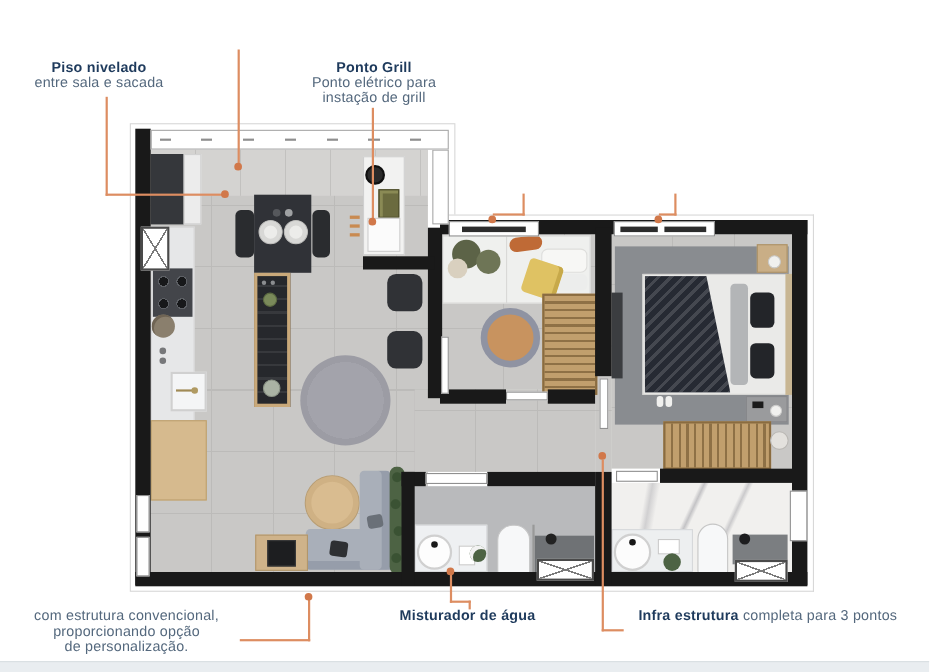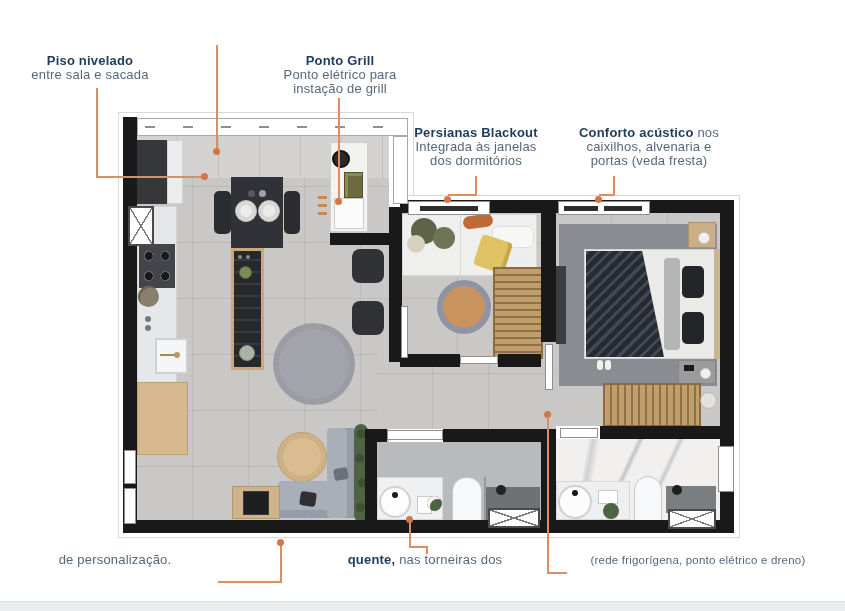--- a/index.html
+++ b/index.html
@@ -226,34 +226,26 @@
 
   <div class="callout" style="left:340px;top:54px;">
     <div><b>Ponto Grill</b></div>
     <div>Ponto elétrico para</div>
     <div>instação de grill</div>
   </div>
   <div class="callout" style="left:90px;top:54px;">
     <div><b>Piso nivelado</b></div>
     <div>entre sala e sacada</div>
   </div>
-  <div class="callout" style="left:476px;top:126px;">
-    <div><b>Persianas Blackout</b></div>
-    <div>Integrada às janelas</div>
-    <div>dos dormitórios</div>
-  </div>
-  <div class="callout" style="left:649px;top:126px;">
-    <div><b>Conforto acústico</b><span> nos</span></div>
-    <div>caixilhos, alvenaria e</div>
-    <div>portas (veda fresta)</div>
-  </div>
   <div class="callout" style="left:115px;top:553px;">
+    <div>com estrutura convencional,</div>
+    <div>proporcionando opção</div>
     <div>de personalização.</div>
   </div>
   <div class="callout" style="left:425px;top:553px;">
-    <div><b>quente,</b><span> nas torneiras dos</span></div>
+    <div><b>Misturador de água</b></div>
   </div>
   <div class="callout" style="left:698px;top:553px;">
-    <div class="small">(rede frigorígena, ponto elétrico e dreno)</div>
+    <div><b>Infra estrutura</b><span> completa para 3 pontos</span></div>
   </div>
 
   <div class="abs" style="left:0;top:601px;width:845px;height:10px;background:var(--band,#e9edf0);border-top:1px solid #d9dee2;"></div>
 </div>
 
 </body></html>

